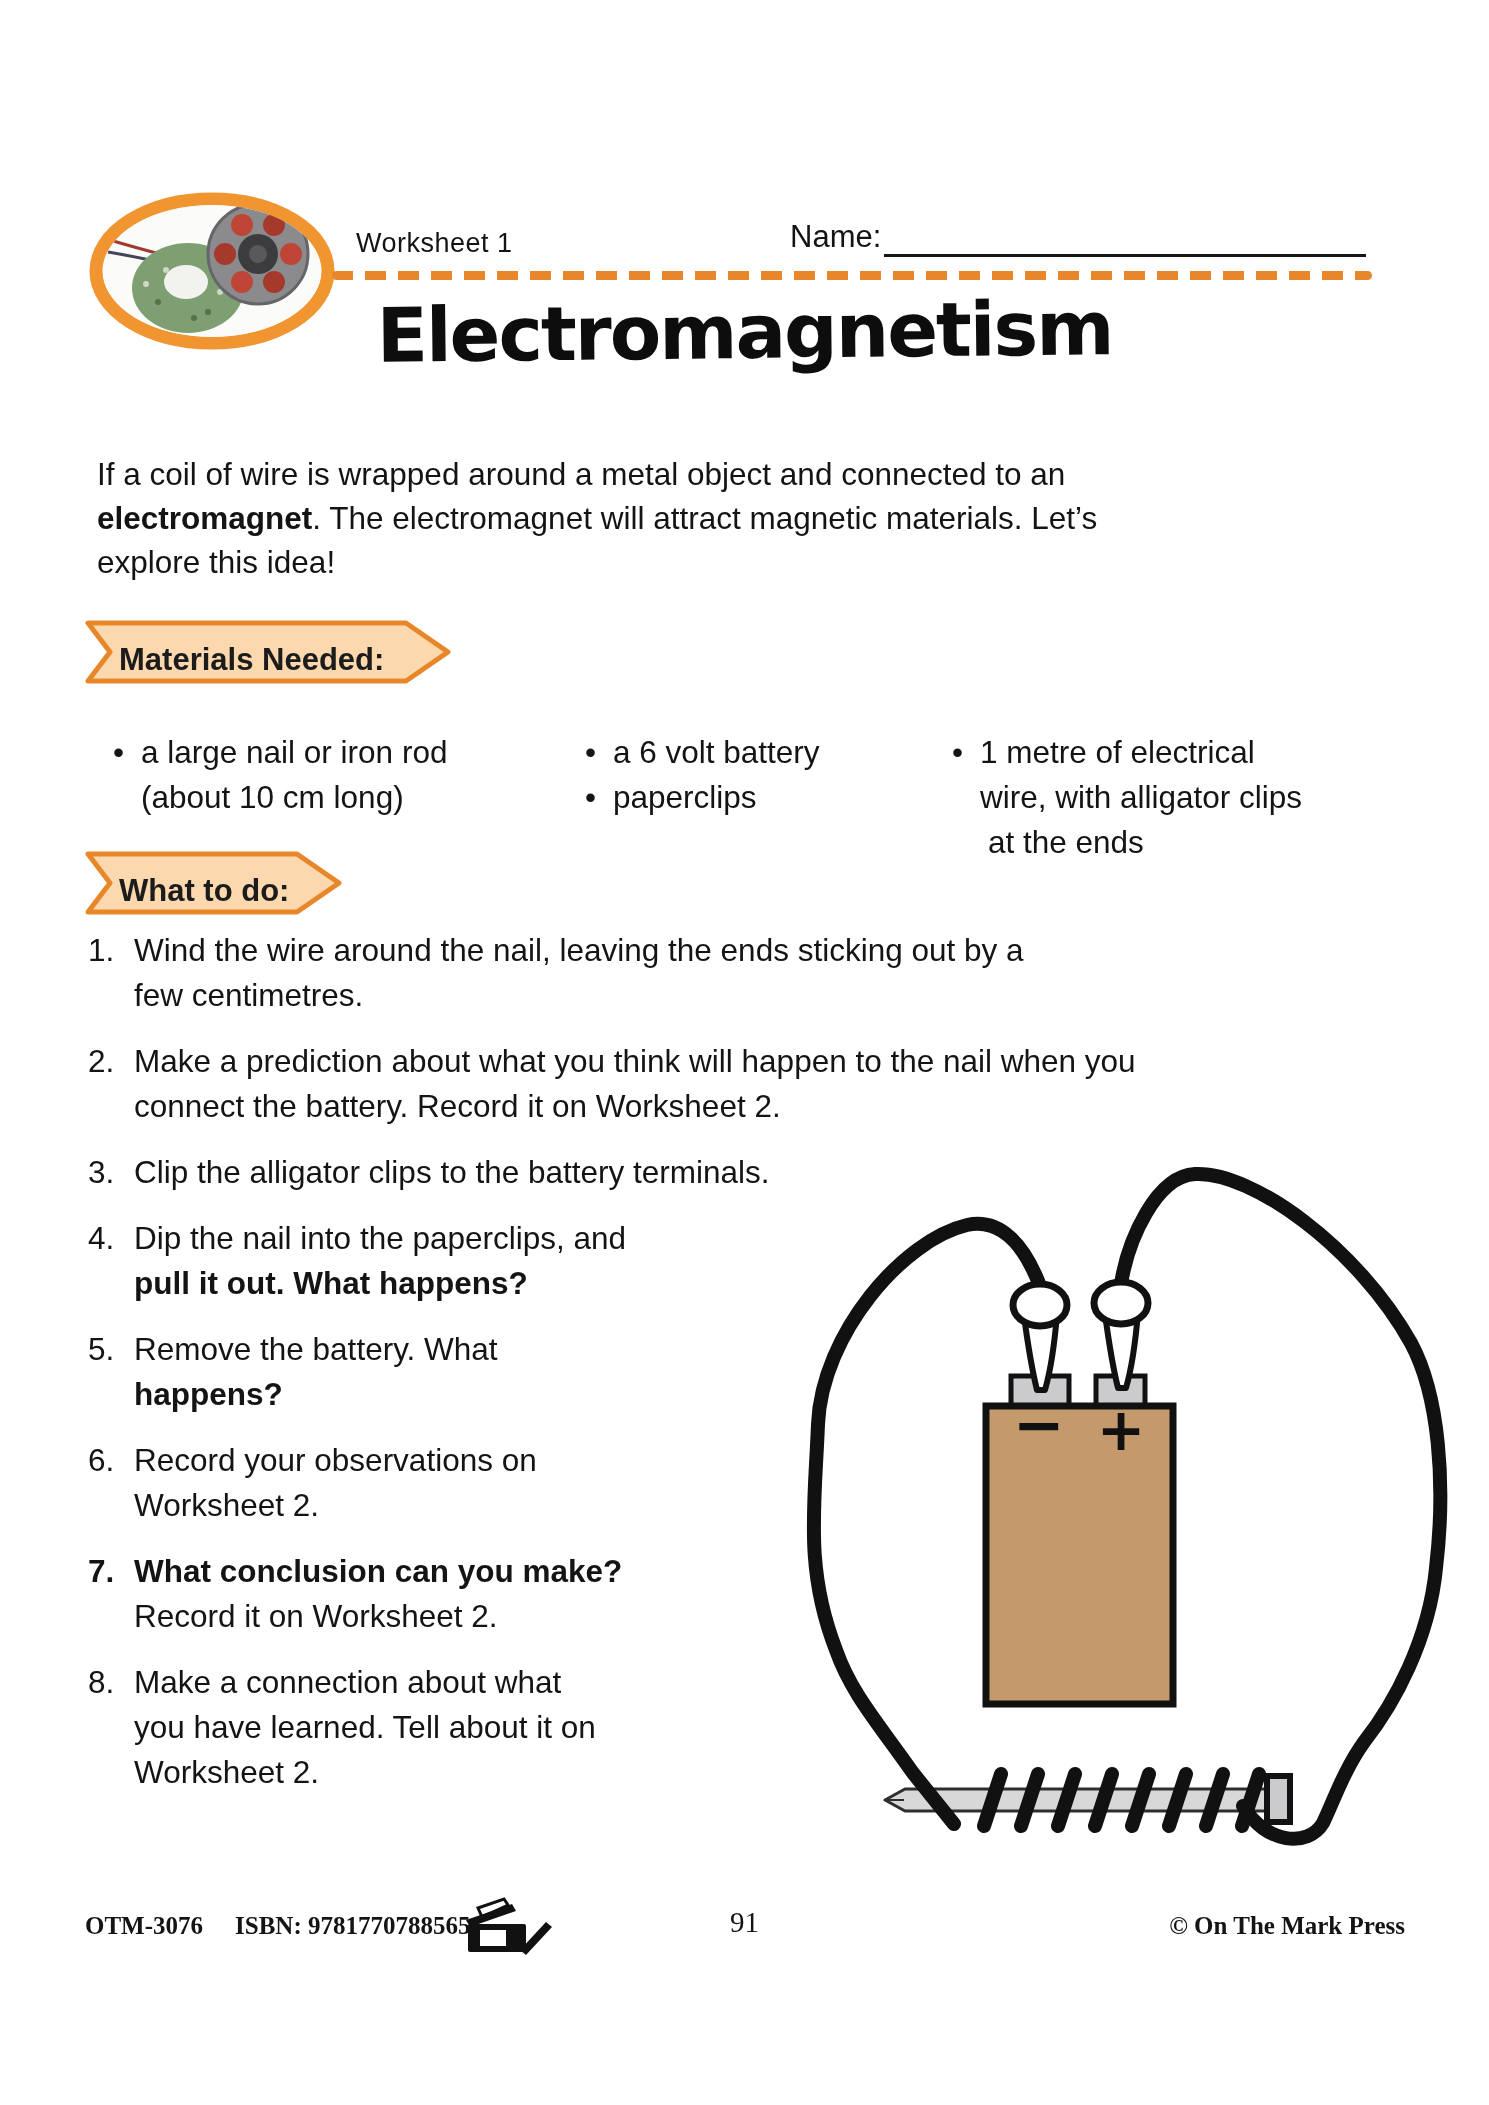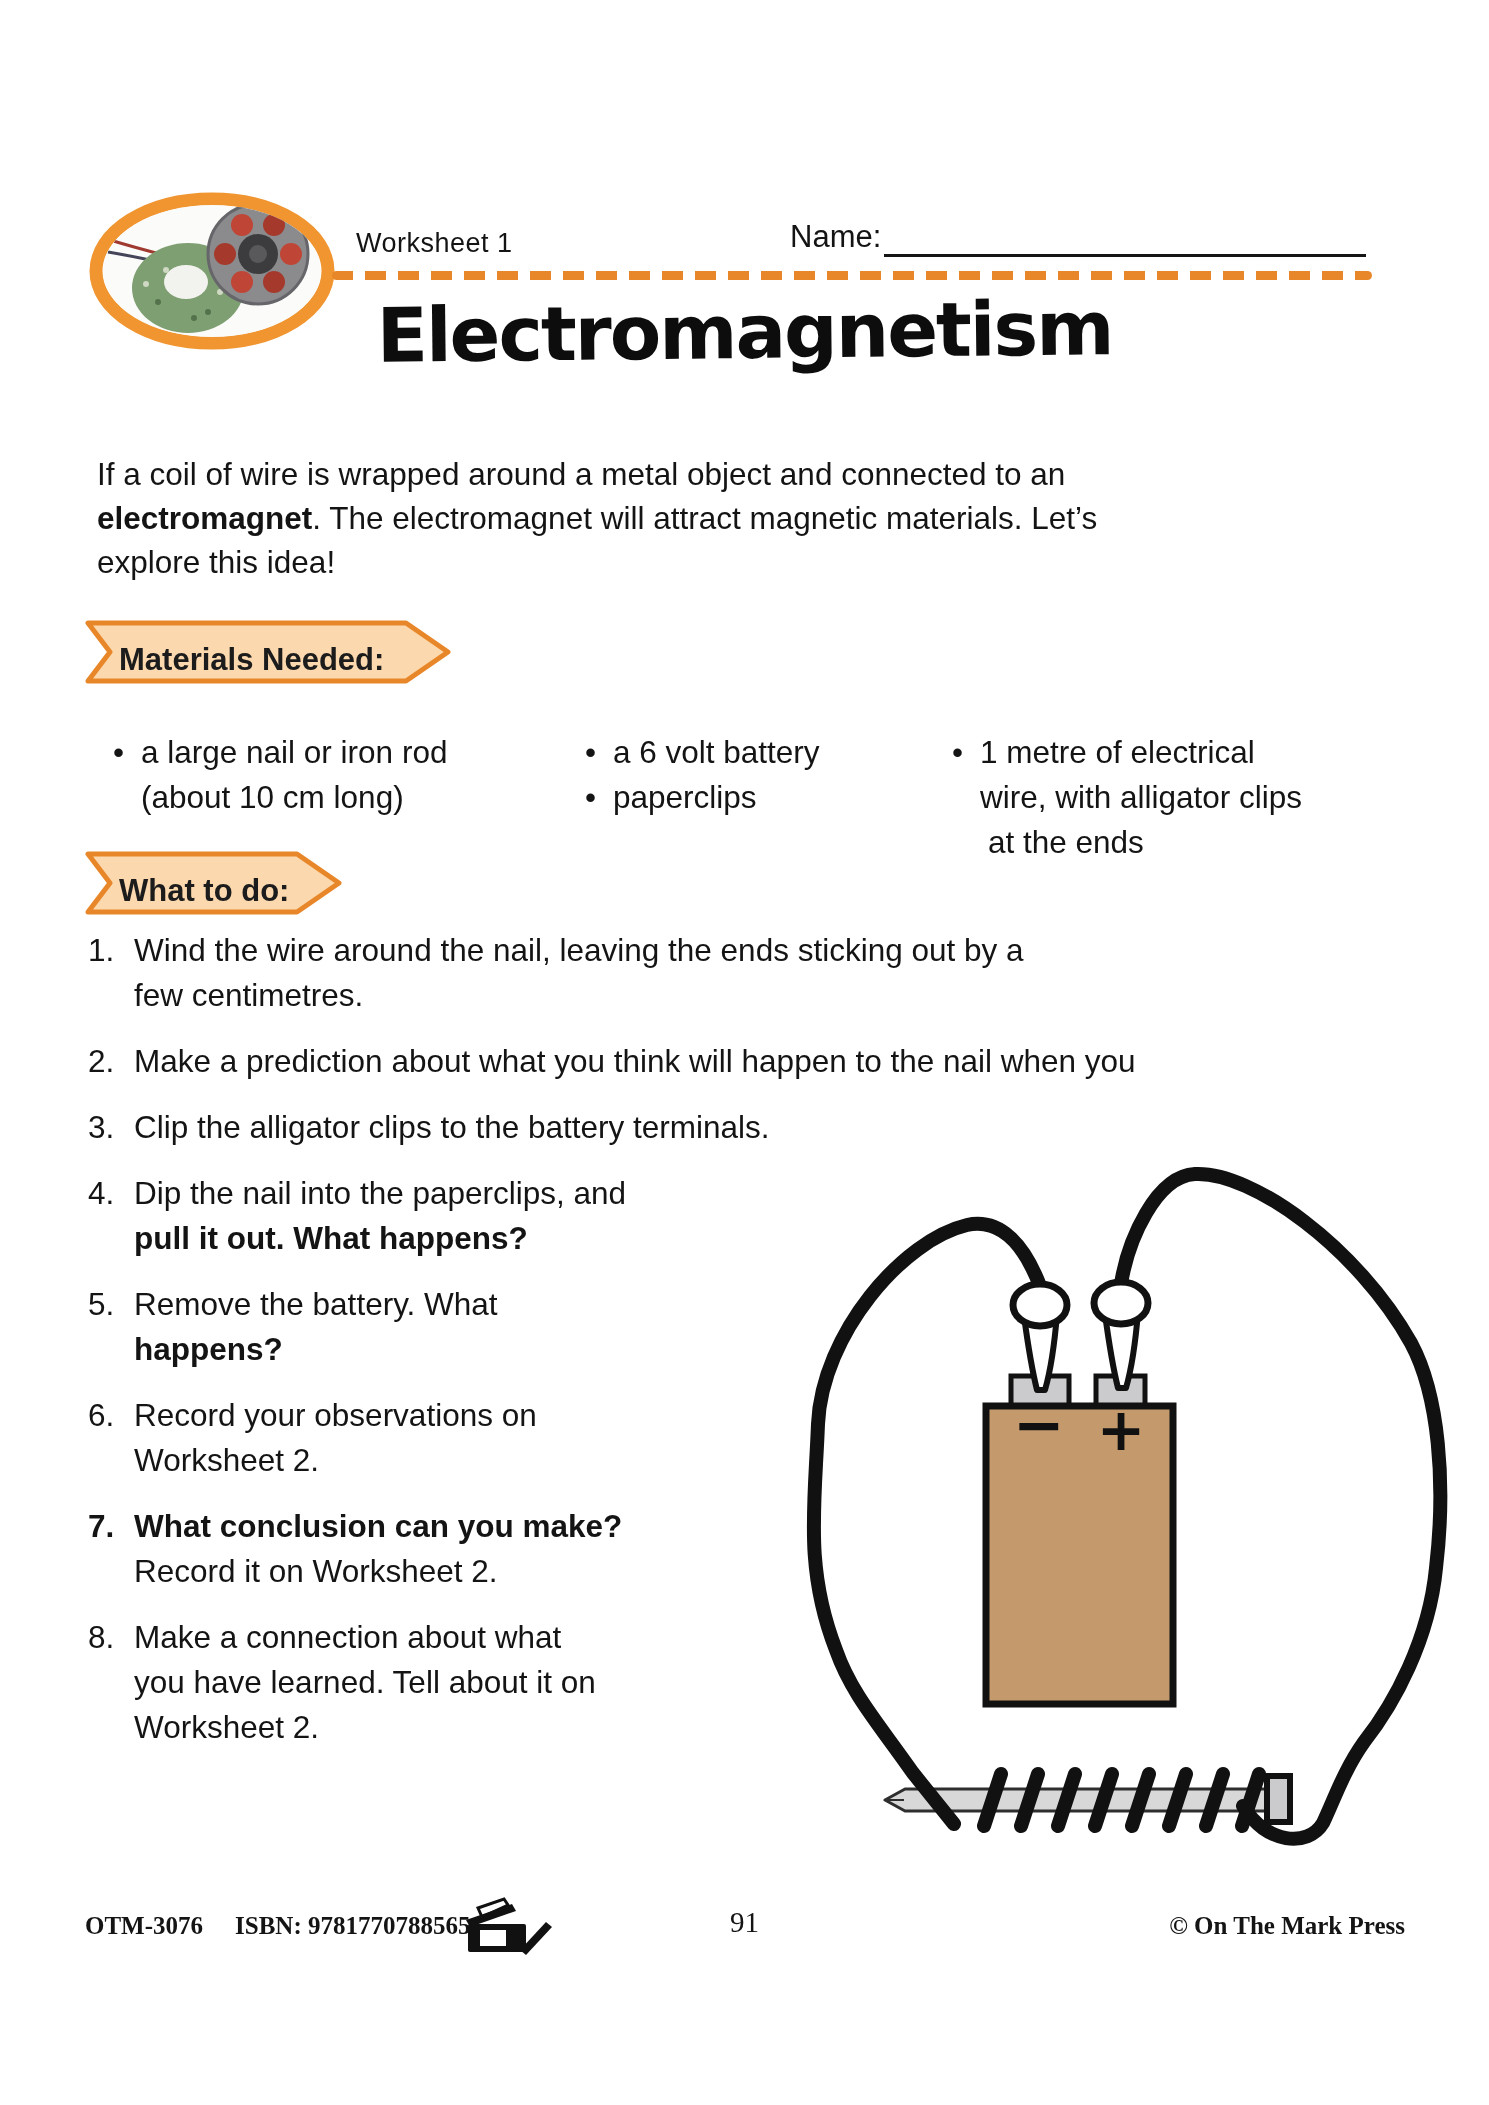--- a/index.html
+++ b/index.html
@@ -145,20 +145,21 @@
       <span class="num">1.</span>
       <div>
         <div>Wind the wire around the nail, leaving the ends sticking out by a</div>
         <div>few centimetres.</div>
       </div>
     </div>
     <div class="step">
       <span class="num">2.</span>
       <div>
         <div>Make a prediction about what you think will happen to the nail when you</div>
+        <div>connect the battery. Record it on Worksheet 2.</div>
       </div>
     </div>
     <div class="step">
       <span class="num">3.</span>
       <div>
         <div>Clip the alligator clips to the battery terminals.</div>
       </div>
     </div>
     <div class="step">
       <span class="num">4.</span>

